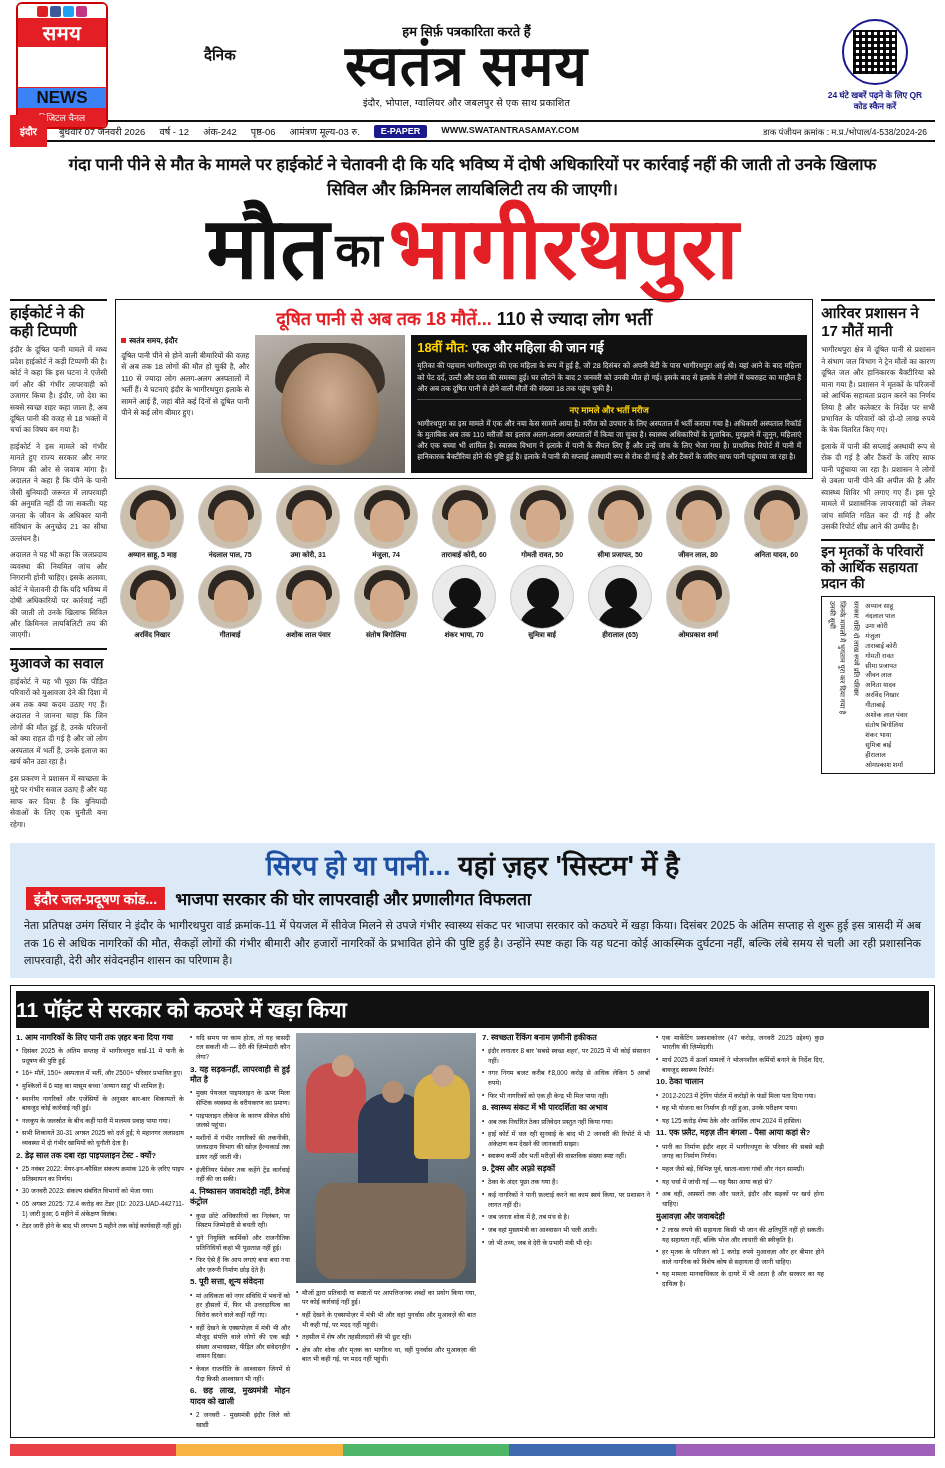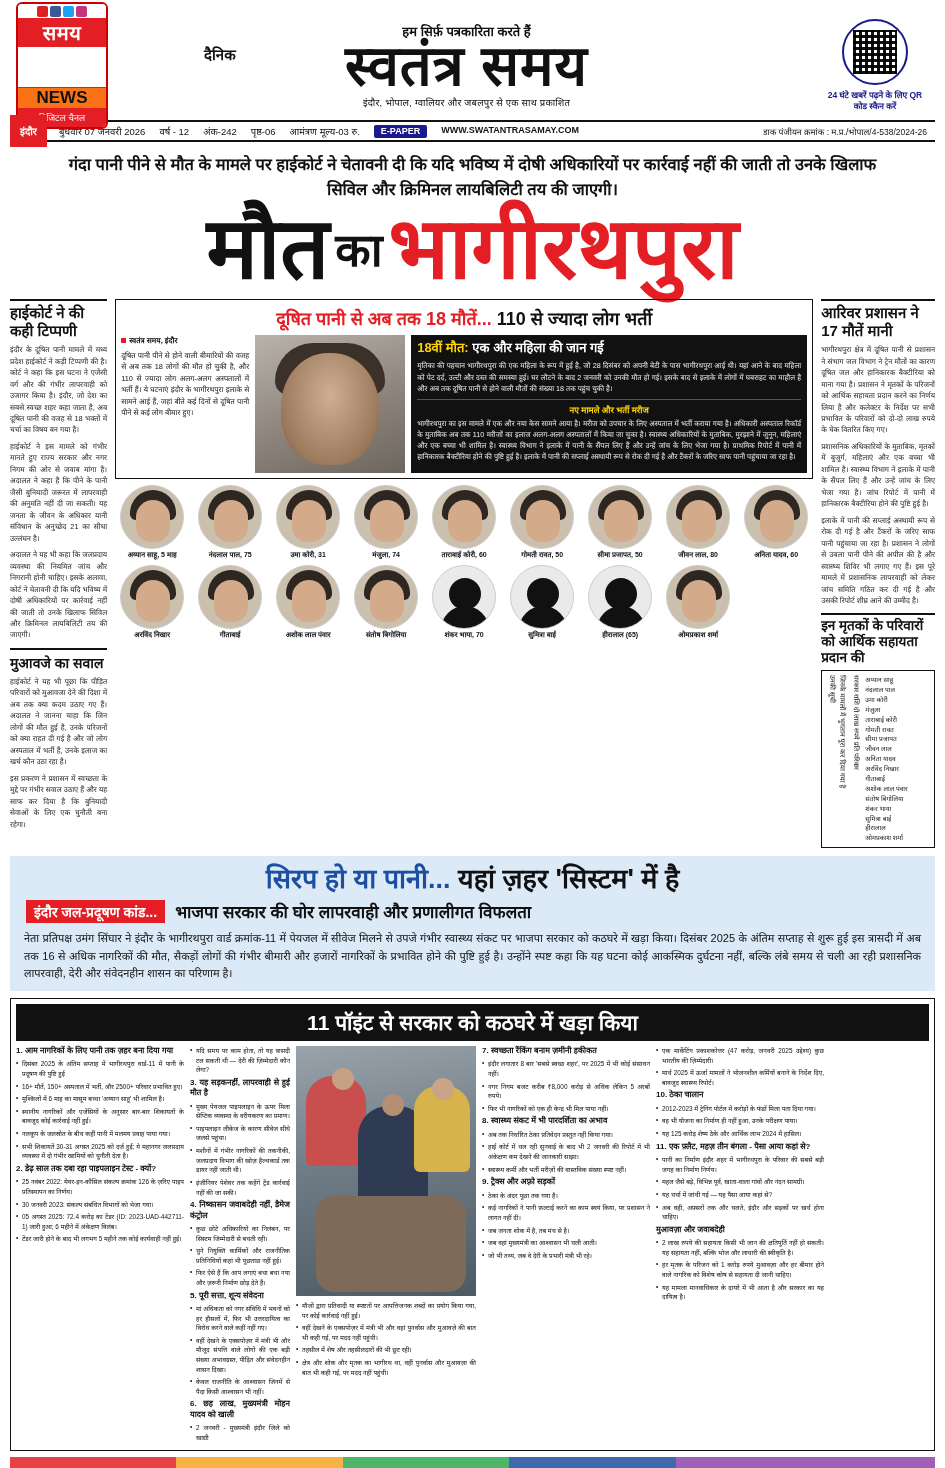--- a/index.html
+++ b/index.html
@@ -14,21 +14,21 @@
   .page { position: relative; width: 945px; height: 1468px; padding: 8px 10px; }
 
   
   .masthead { display:flex; align-items:center; justify-content:space-between; height:110px; padding: 4px 6px 0 6px; }
   .logo-left { width: 96px; text-align:center; }
   .logo-badge { border:2px solid #c00; border-radius:6px; overflow:hidden; width:92px; }
   .logo-socials { background:#fff; display:flex; justify-content:center; gap:2px; padding:2px 0 1px; }
   .soc { width:11px; height:11px; border-radius:2px; display:inline-block; }
   .soc.yt{ background:#e02020;} .soc.fb{background:#3b5998;} .soc.tw{background:#1da1f2;} .soc.ig{background:#c13584;}
   .logo-samay { background:#e31e24; color:#fff; font-weight:bold; font-size:20px; letter-spacing:0.5px; padding:1px 0; }
-  .logo-news { background:#f97316; color:#111; font-weight:bold; font-size:17px; padding:0; border-top:1px solid #e31e24; border-bottom:1px solid #e31e24;margin-top:40px;}
+  .logo-news { background:#3b82f6; color:#111; font-weight:bold; font-size:17px; padding:0; border-top:1px solid #e31e24; border-bottom:1px solid #e31e24;margin-top:40px;}
   .logo-digital { background:#e31e24; color:#fff; font-size:9px; padding:2px 0 3px; }
 
   .mast-center { flex:1; text-align:center; position:relative; }
   .mast-tagline { font-size:13px; font-weight:bold; color:#111; margin-bottom:-2px; }
   .mast-dainik { font-size:15px; font-weight:bold; position:absolute; left:92px; top:22px; }
   .mast-title { font-size:56px; font-weight:bold; letter-spacing:1px; line-height:1.0; margin:0; }
   .mast-sub { font-size:9.5px; margin-top:2px; letter-spacing:0.2px; }
 
   .logo-right { width:108px; text-align:center; }
   .qr-circle { width:66px; height:66px; border:2px solid #1a1a8c; border-radius:50%; margin:0 auto; display:flex; align-items:center; justify-content:center; }
@@ -109,21 +109,21 @@
   .banner-h { text-align:center; font-size:27px; font-weight:bold; line-height:1.15; }
   .banner-h .blue { color:#1c4fa1; }
   .banner-h .blk { color:#111; }
   .banner-row2 { display:flex; align-items:center; gap:10px; margin-top:5px; padding-left:6px;}
   .tag-red { background:#e31e24; color:#fff; font-weight:bold; font-size:14px; padding:2px 8px; }
   .banner-sub { font-size:17px; font-weight:bold; color:#111; }
   .banner-p { font-size:11px; line-height:1.6; text-align:justify; padding:7px 4px 2px; }
 
   
   .ptsec { border:1px solid #111; margin-top:7px; padding:5px; }
-  .pts-title { background:#111; color:#fff; text-align:center; font-size:21px; font-weight:bold; padding:4px 0 5px; }
+  .pts-title { background:#111; color:#fff; text-align:left; font-size:21px; font-weight:bold; padding:4px 0 5px; }
   .pts-body { display:flex; gap:6px; margin-top:5px; }
   .pcol { width:168px; font-size:6.4px; line-height:1.5; text-align:justify;}
   .pcol.mid { width:100px; }
   .pcol h5 { margin:0 0 3px; font-size:8px; font-weight:bold; line-height:1.3;}
   .pcol .li { margin:0 0 3px; padding-left:6px; position:relative;}
   .pcol .li:before { content:"•"; position:absolute; left:0; top:-1px;}
   .photo-mid { width:180px; }
   .news-photo { width:180px; height:250px; background:linear-gradient(170deg,#9aa3ab,#6f7c86 45%,#4e5a63); position:relative; overflow:hidden;}
   .news-photo .p1 { position:absolute; left:10px; top:30px; width:60px; height:90px; background:#c94f4f; border-radius:26px 26px 6px 6px;}
   .news-photo .p2 { position:absolute; left:62px; top:60px; width:70px; height:100px; background:#2f3b52; border-radius:30px 30px 8px 8px;}
@@ -365,21 +365,20 @@
             </div>
         </div>
       </div>
     </div>
 
     <div class="colR">
       <div class="rule-top"></div>
       <div class="colhead">आरिवर प्रशासन ने 17 मौतें मानी</div>
       <div class="colbody">
         <p>भागीरथपुरा क्षेत्र में दूषित पानी से प्रशासन ने संभाग जल विभाग ने ट्रेन मौतों का कारण दूषित जल और हानिकारक बैक्टीरिया को माना गया है। प्रशासन ने मृतकों के परिजनों को आर्थिक सहायता प्रदान करने का निर्णय लिया है और कलेक्टर के निर्देश पर सभी प्रभावित के परिवारों को दो-दो लाख रुपये के चेक वितरित किए गए।</p>
-        <p>प्रशासनिक अधिकारियों के मुताबिक, मृतकों में बुजुर्ग, महिलाएं और एक बच्चा भी शामिल है। स्वास्थ्य विभाग ने इलाके में पानी के सैंपल लिए हैं और उन्हें जांच के लिए भेजा गया है। जांच रिपोर्ट में पानी में हानिकारक बैक्टीरिया होने की पुष्टि हुई है।</p>
         <p>इलाके में पानी की सप्लाई अस्थायी रूप से रोक दी गई है और टैंकरों के जरिए साफ पानी पहुंचाया जा रहा है। प्रशासन ने लोगों से उबला पानी पीने की अपील की है और स्वास्थ्य शिविर भी लगाए गए हैं। इस पूरे मामले में प्रशासनिक लापरवाही को लेकर जांच समिति गठित कर दी गई है और उसकी रिपोर्ट शीघ्र आने की उम्मीद है।</p>
       </div>
       <div class="aidhead">इन मृतकों के परिवारों को आर्थिक सहायता प्रदान की</div>
       <div class="aidbox">
         <div class="aid-v">जिनके मामलों में भुगतान पूरा कर दिया गया है उनकी सूची</div>
         <div class="aid-vr">सरकार राशि दो लाख रुपये प्रति परिवार</div>
         <div class="aid-list" style="white-space:pre-line;">अय्यान साहू
 नंदलाल पाल
 उमा कोरी
 मंजुला

